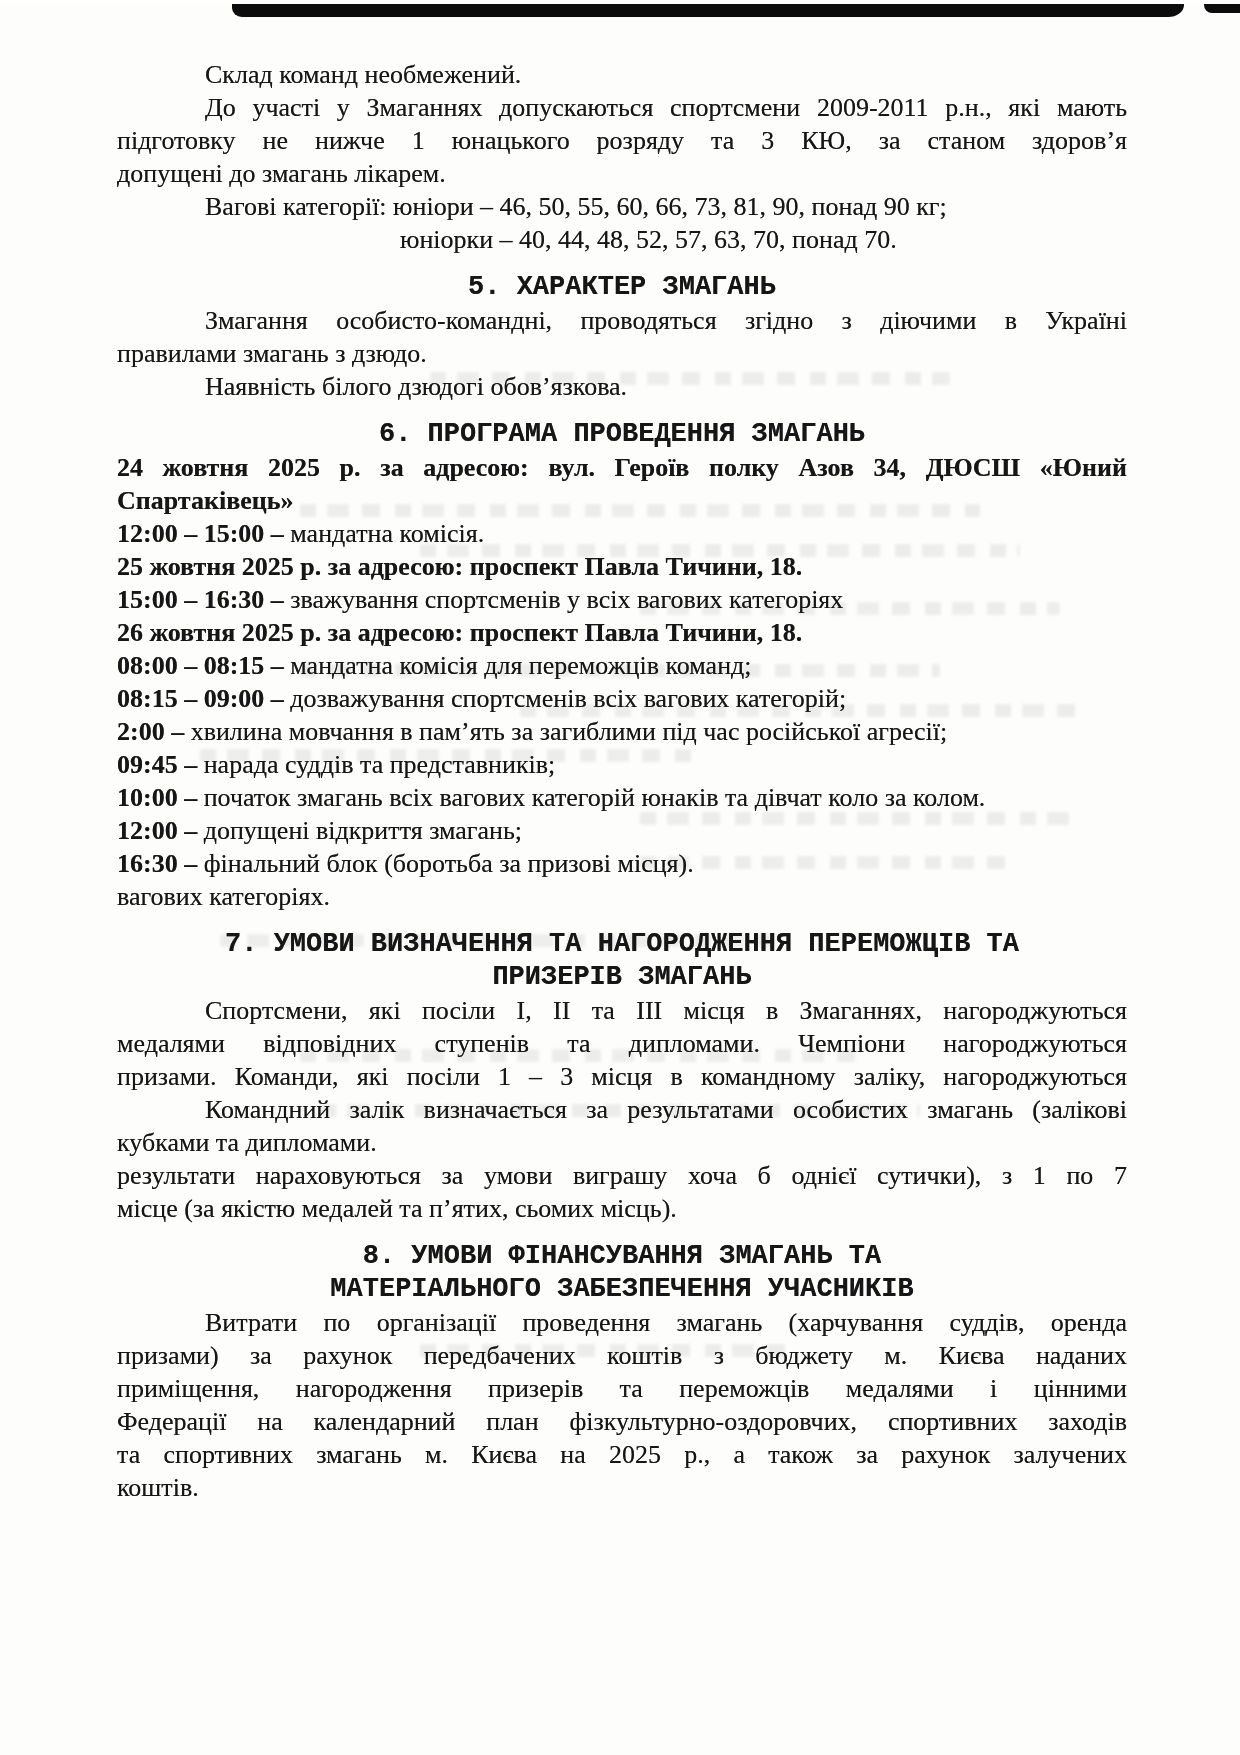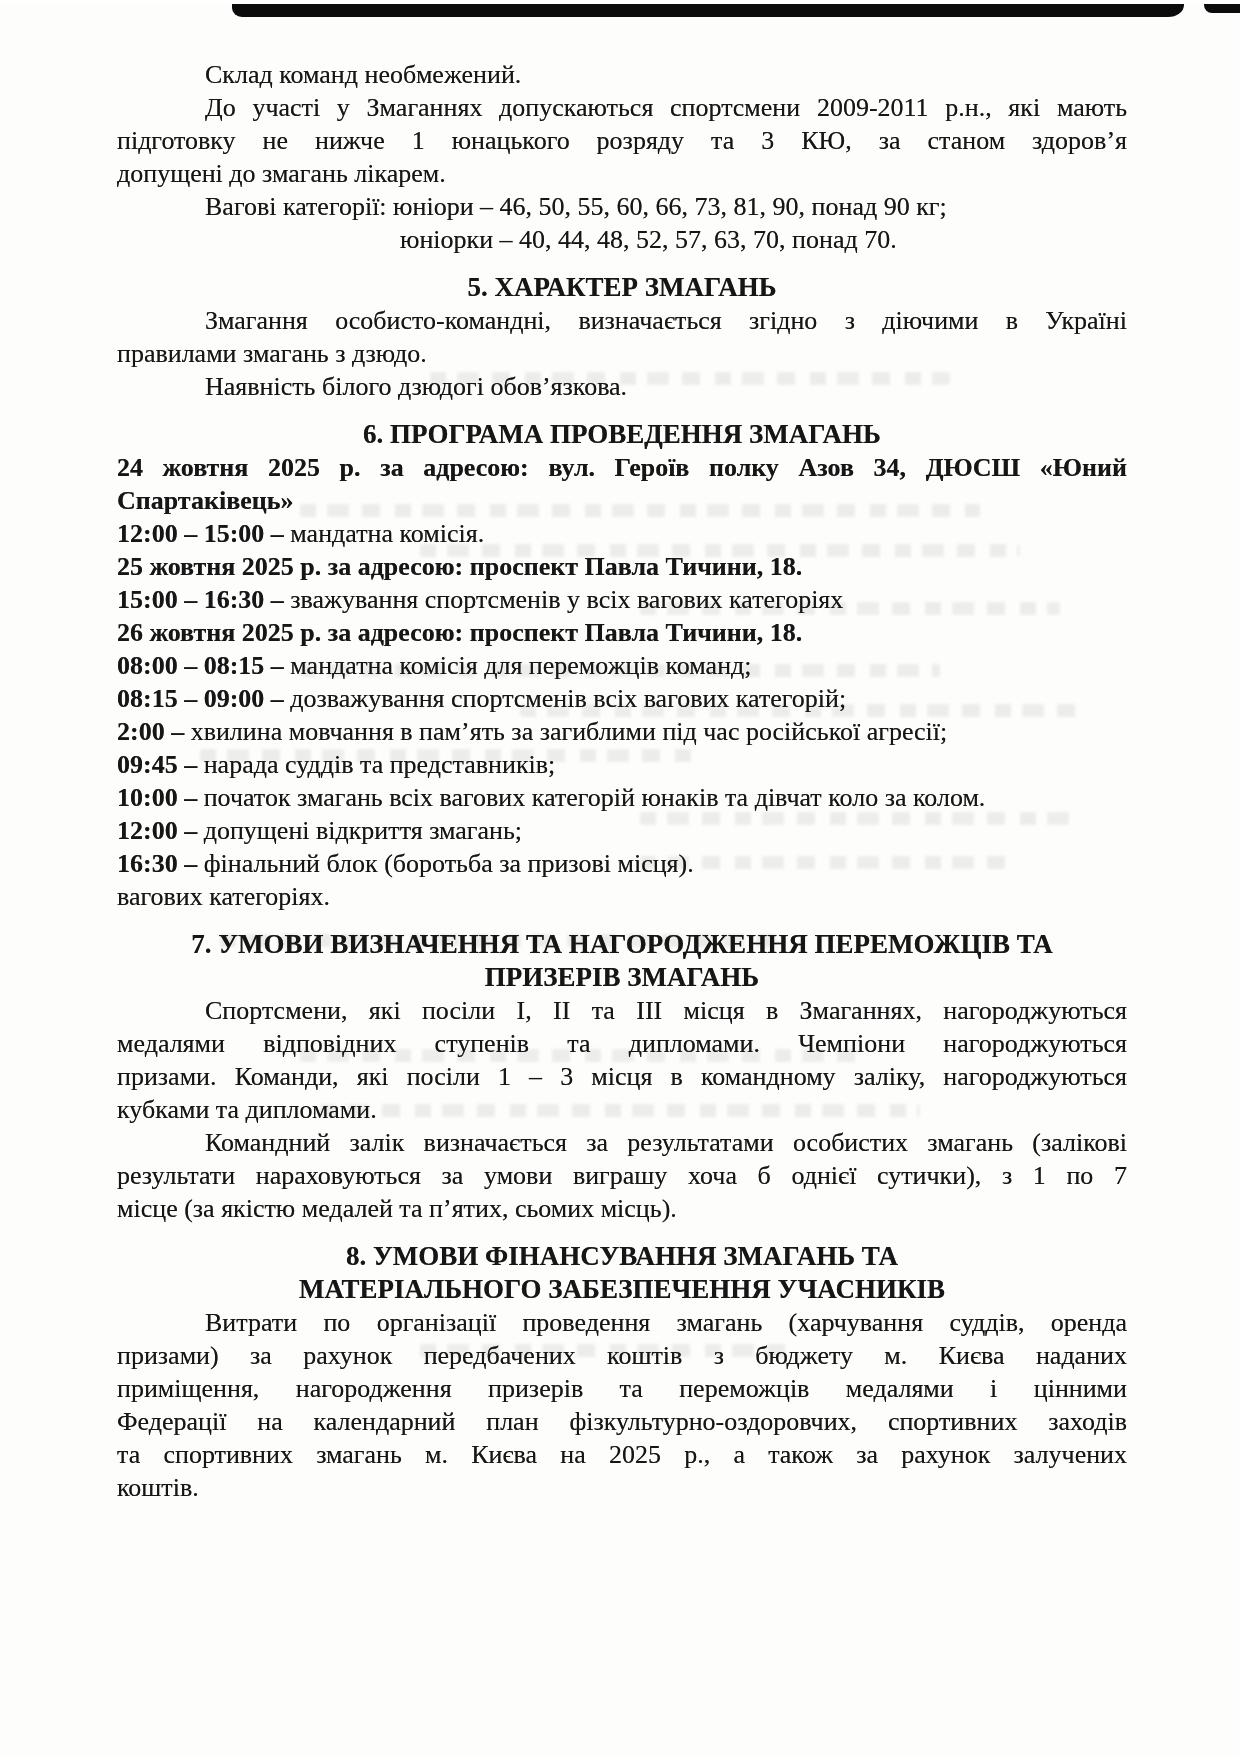--- a/index.html
+++ b/index.html
@@ -26,20 +26,21 @@
   }
   .jline {
     white-space:normal;
     text-align:justify;
     text-align-last:justify;
   }
   .indent { text-indent:88px; }
   .indent2 { text-indent:283px; }
   .section-title {
     margin-top:15px;
+    font-family:Liberation Mono, monospace;
   }
   .section-title .line {
     font-size:27px;
     font-weight:bold;
     text-align:center;
     white-space:normal;
   }
   .date-heading {
     font-weight:bold;
     text-decoration-thickness:2.5px;
@@ -99,21 +100,21 @@
     <div class="line indent">Склад команд необмежений.</div>
     <div class="line jline indent">До участі у Змаганнях допускаються спортсмени 2009-2011 р.н., які мають</div>
     <div class="line jline">підготовку не нижче 1 юнацького розряду та 3 КЮ, за станом здоров’я</div>
     <div class="line">допущені до змагань лікарем.</div>
     <div class="line indent">Вагові категорії: юніори – 46, 50, 55, 60, 66, 73, 81, 90, понад 90 кг;</div>
     <div class="line indent2">юніорки – 40, 44, 48, 52, 57, 63, 70, понад 70.</div>
 
     <div class="section-title">
       <div class="line">5. ХАРАКТЕР ЗМАГАНЬ</div>
     </div>
-    <div class="line jline indent">Змагання особисто-командні, визначається згідно з діючими в Україні</div>
+    <div class="line jline indent">Змагання особисто-командні, проводяться згідно з діючими в Україні</div>
     <div class="line">правилами змагань з дзюдо.</div>
     <div class="line indent">Наявність білого дзюдогі обов’язкова.</div>
 
     <div class="section-title">
       <div class="line">6. ПРОГРАМА ПРОВЕДЕННЯ ЗМАГАНЬ</div>
     </div>
     <div class="line jline date-heading">24 жовтня 2025 р. за адресою: вул. Героїв полку Азов 34, ДЮСШ «Юний</div>
     <div class="line"><span class="date-heading">Спартаківець»</span></div>
     <div class="line"><span class="sched-time">12:00 – 15:00 –</span><span> мандатна комісія.</span></div>
 
@@ -131,22 +132,22 @@
 
     <div class="line">вагових категоріях.</div>
 
     <div class="section-title">
       <div class="line">7. УМОВИ ВИЗНАЧЕННЯ ТА НАГОРОДЖЕННЯ ПЕРЕМОЖЦІВ ТА</div>
       <div class="line">ПРИЗЕРІВ ЗМАГАНЬ</div>
     </div>
     <div class="line jline indent">Спортсмени, які посіли I, II та III місця в Змаганнях, нагороджуються</div>
     <div class="line jline">медалями відповідних ступенів та дипломами. Чемпіони нагороджуються</div>
     <div class="line jline">призами. Команди, які посіли 1 – 3 місця в командному заліку, нагороджуються</div>
+    <div class="line jline indent">Командний залік визначається за результатами особистих змагань (залікові</div>
     <div class="line">кубками та дипломами.</div>
-    <div class="line jline indent">Командний залік визначається за результатами особистих змагань (залікові</div>
     <div class="line jline">результати нараховуються за умови виграшу хоча б однієї сутички), з 1 по 7</div>
     <div class="line">місце (за якістю медалей та п’ятих, сьомих місць).</div>
 
     <div class="section-title">
       <div class="line">8. УМОВИ ФІНАНСУВАННЯ ЗМАГАНЬ ТА</div>
       <div class="line">МАТЕРІАЛЬНОГО ЗАБЕЗПЕЧЕННЯ УЧАСНИКІВ</div>
     </div>
     <div class="line jline indent">Витрати по організації проведення змагань (харчування суддів, оренда</div>
     <div class="line jline">призами) за рахунок передбачених коштів з бюджету м. Києва наданих</div>
     <div class="line jline">приміщення, нагородження призерів та переможців медалями і цінними</div>

